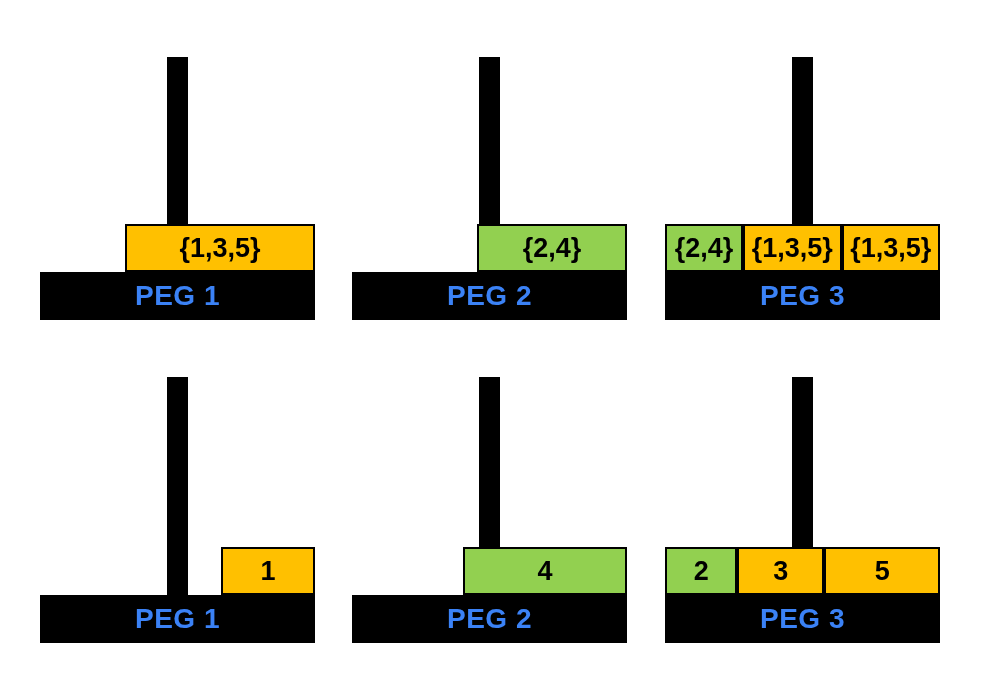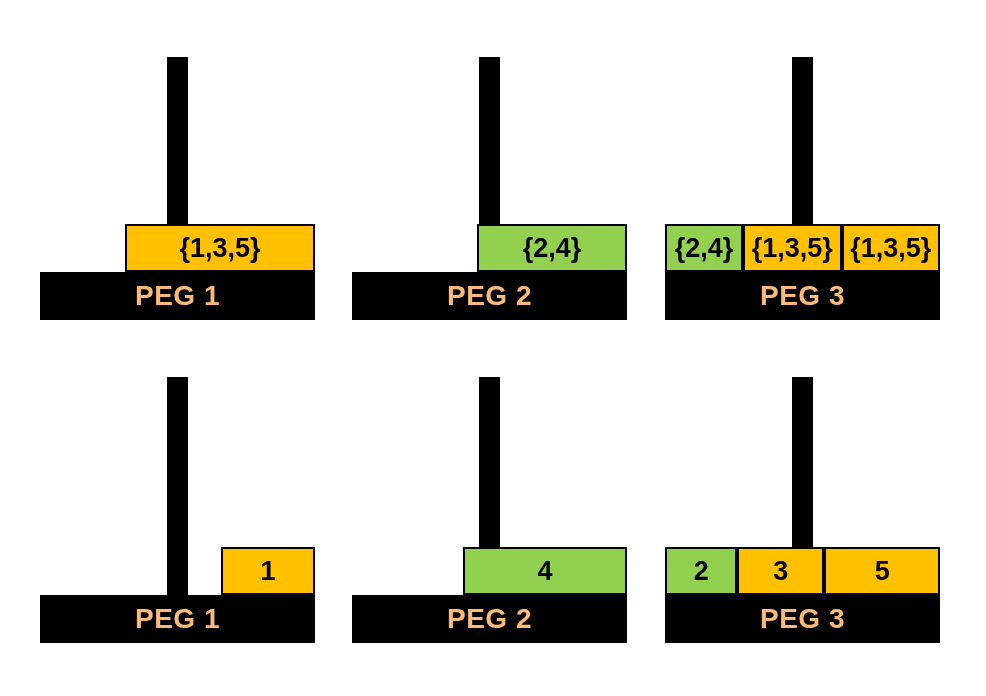--- a/index.html
+++ b/index.html
@@ -70,21 +70,21 @@
     right: 0;
     bottom: 0;
     height: 48px;
     background: #000000;
     display: flex;
     align-items: center;
     justify-content: center;
     z-index: 3;
   }
   .base .peg-label {
-    color: #fdba74;
+    color: #3b82f6;
     font-weight: bold;
     font-size: 28px;
     letter-spacing: 0.5px;
     line-height: 1;
   }
 </style>
 </head>
 <body>
 
 <div class="canvas">

